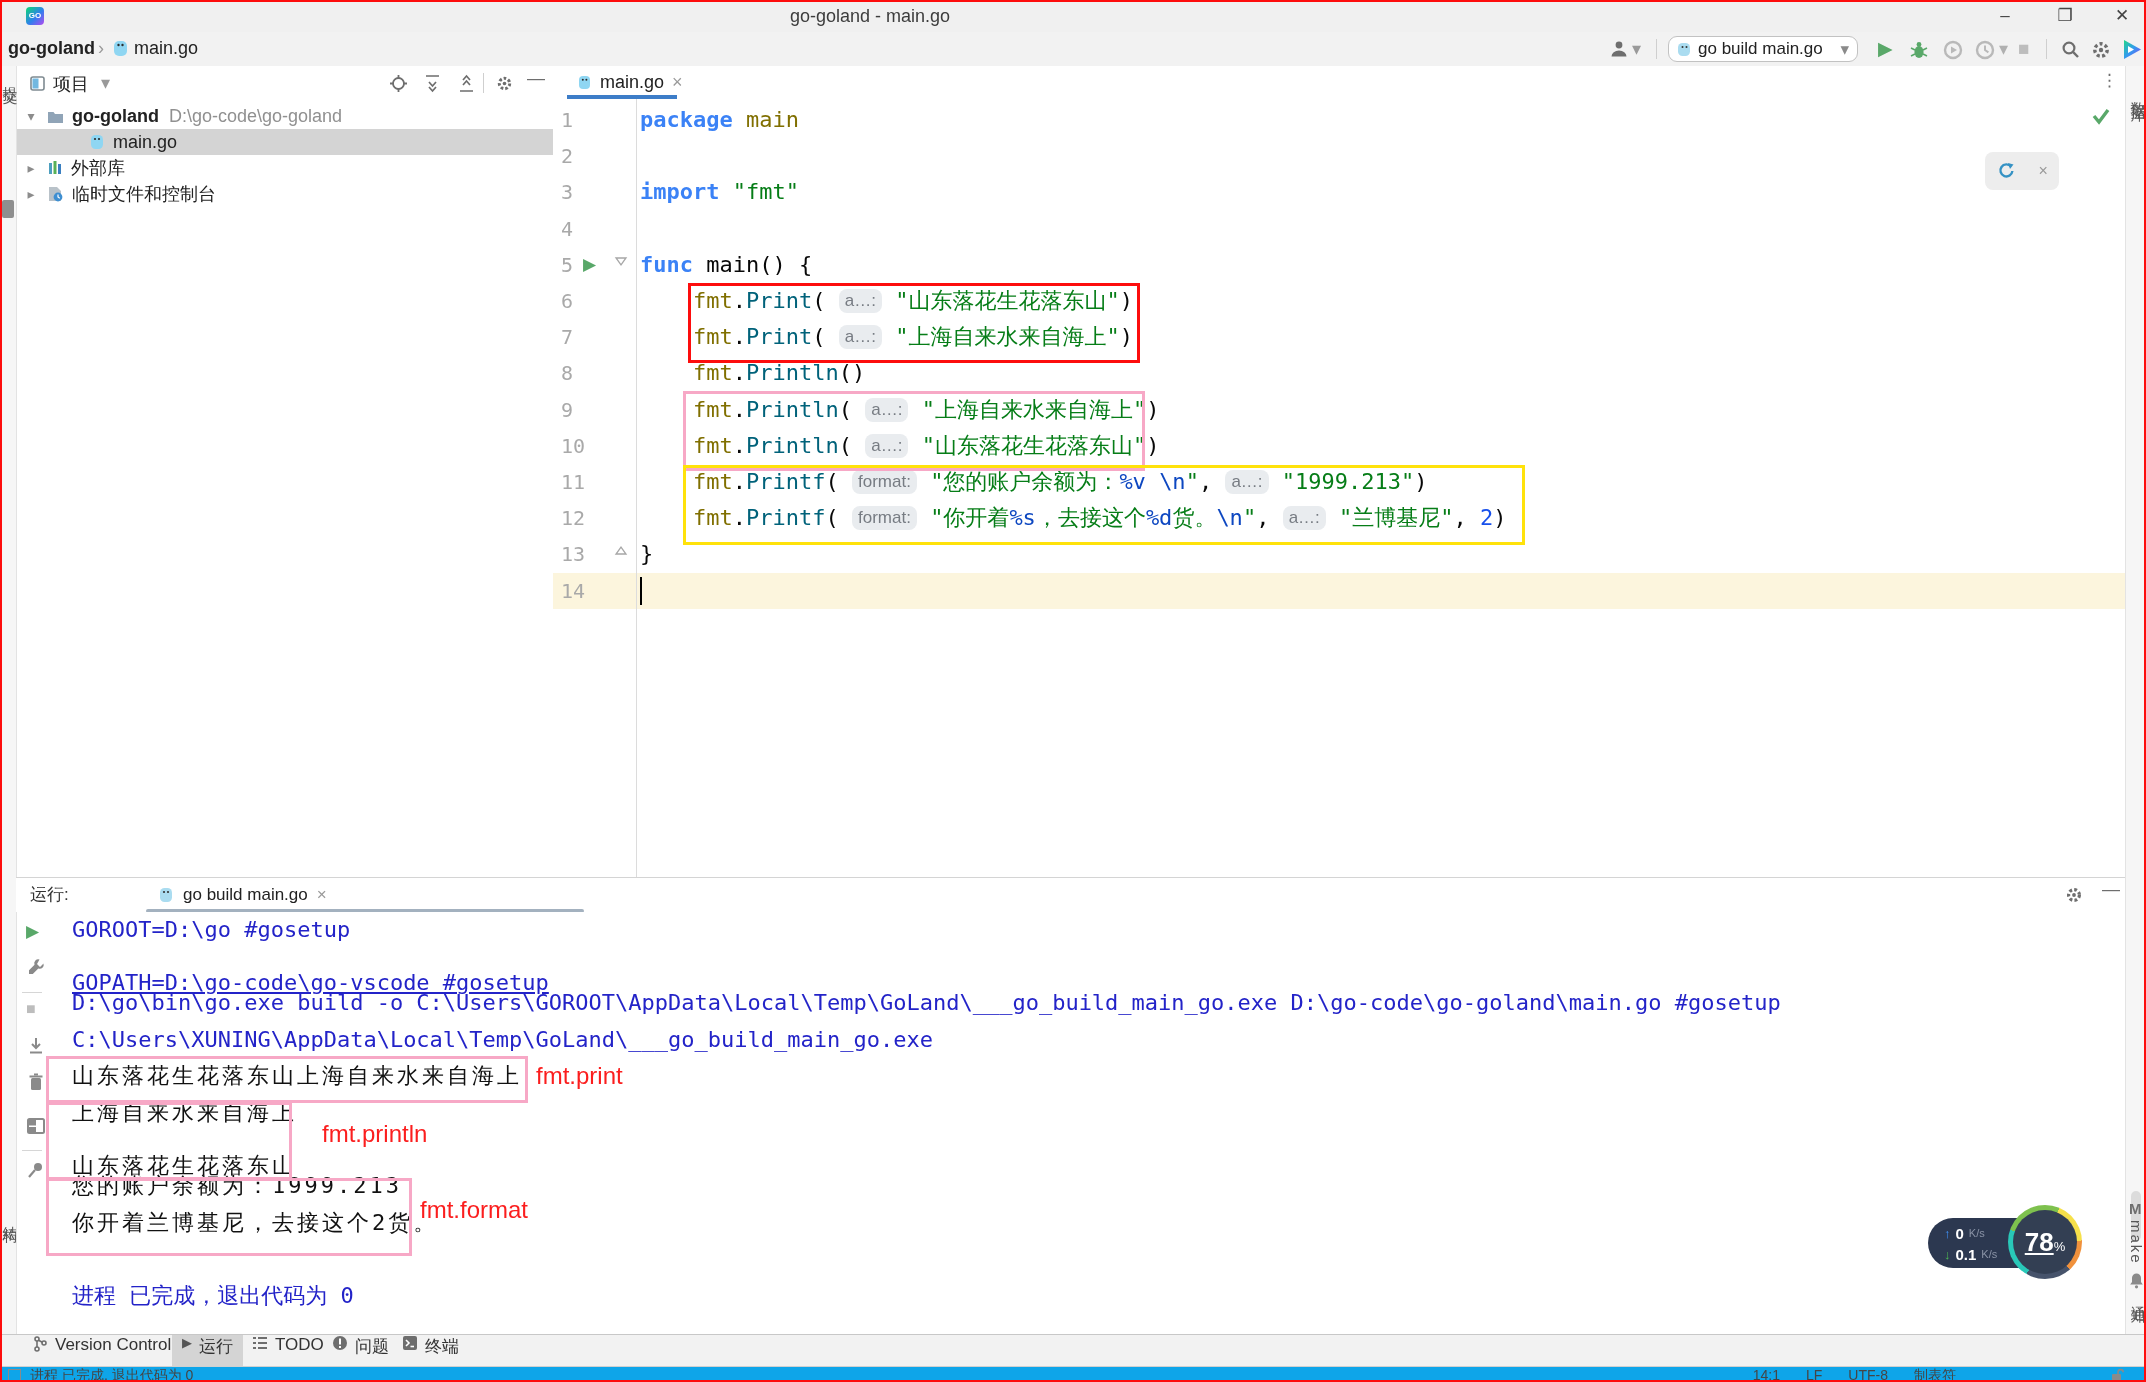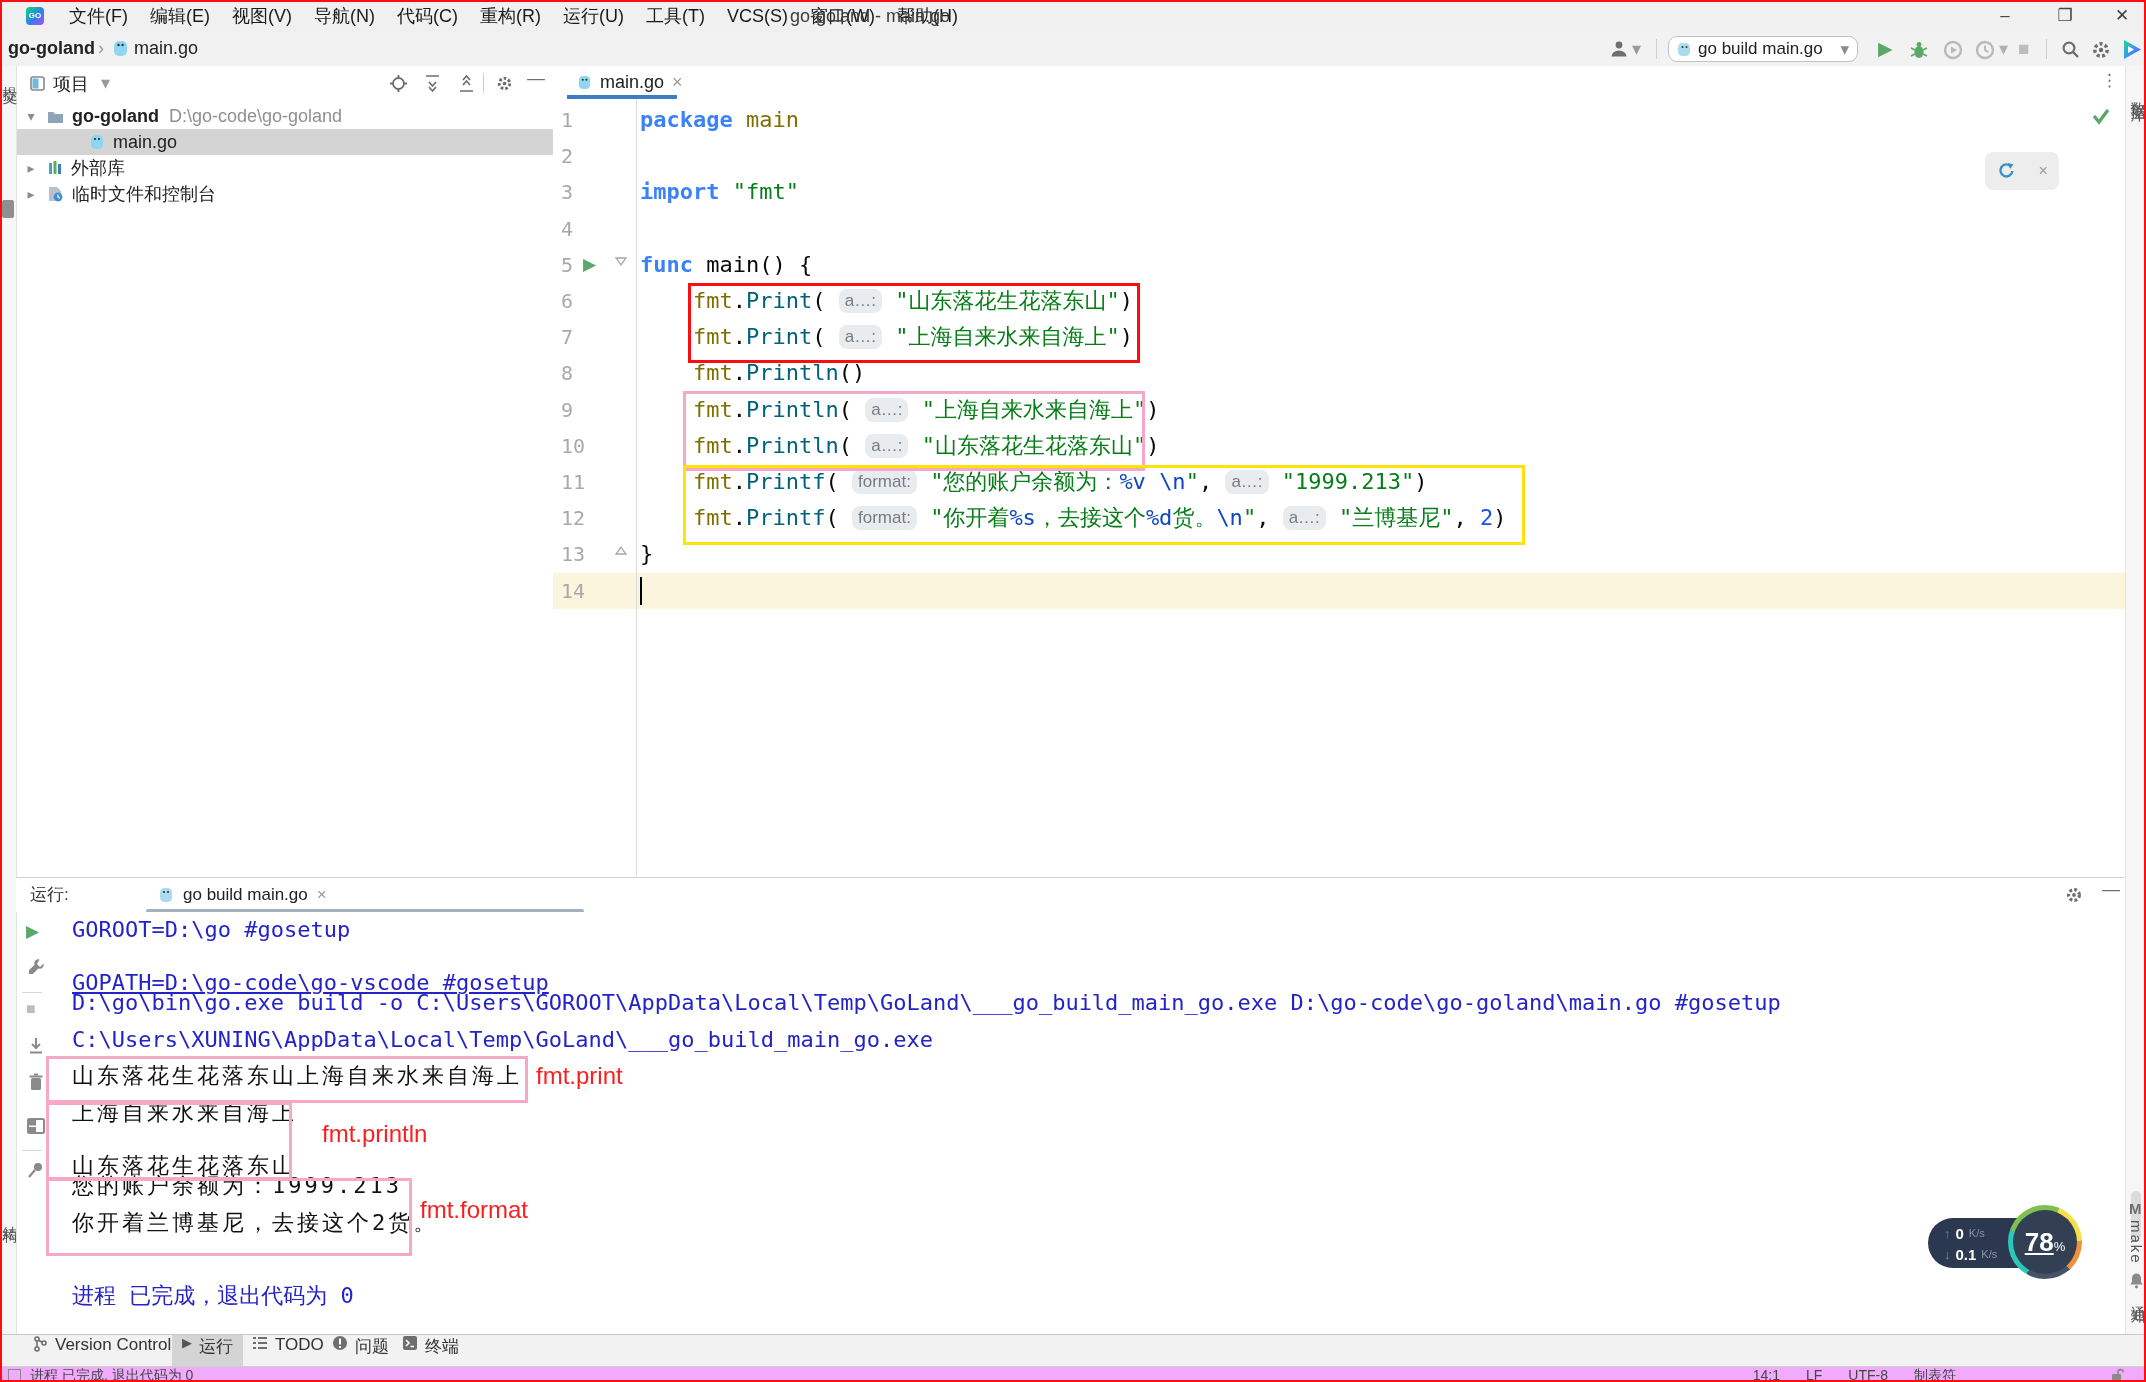--- a/index.html
+++ b/index.html
@@ -78,46 +78,33 @@
   .g-row{left:16px;height:20px;display:flex;align-items:center;gap:5px;}
   .g-unit{color:#8a93a6;font-size:11px;}
   #gauge-circle{left:2008px;top:1205px;width:74px;height:74px;border-radius:50%;
       background:conic-gradient(from 210deg,#29c8b8 0 22%,#7ec14e 22% 48%,#f6e04a 48% 66%,#f0913c 66% 80%,#46536b 80% 100%);}
   #gauge-inner{left:5px;top:5px;width:64px;height:64px;border-radius:50%;background:#333f53;color:#fff;
                display:flex;align-items:center;justify-content:center;}
   
   #bottom-bar{left:0;top:1334px;width:2146px;height:32px;background:#f2f2f2;border-top:1px solid #c8c8c8;}
   .bb-item{top:0;height:32px;display:flex;align-items:flex-start;gap:7px;font-size:17px;color:#333;padding:0 10px;}
   .bb-active{background:#d4d4d4;}
-  #status-bar{left:0;top:1366px;width:2146px;height:16px;background:#f0abfc;border-top:1px solid #d0d0d0;
+  #status-bar{left:0;top:1366px;width:2146px;height:16px;background:#0ea5e9;border-top:1px solid #d0d0d0;
               font-size:14px;color:#454545;}
   .sb-item{margin-left:26px;}
   #red-frame{left:0;top:0;width:2146px;height:1382px;border:2px solid #fd0d0d;box-sizing:border-box;
              pointer-events:none;z-index:99;}
 </style>
 </head>
 <body>
 
 <div id="root">
 
   <div id="titlebar" class="abs">
     <div id="logo" class="abs">GO</div>
-    <div id="menubar" class="abs">
-        <span class="menu-item">文件(F)</span>
-        <span class="menu-item">编辑(E)</span>
-        <span class="menu-item">视图(V)</span>
-        <span class="menu-item">导航(N)</span>
-        <span class="menu-item">代码(C)</span>
-        <span class="menu-item">重构(R)</span>
-        <span class="menu-item">运行(U)</span>
-        <span class="menu-item">工具(T)</span>
-        <span class="menu-item">VCS(S)</span>
-        <span class="menu-item">窗口(W)</span>
-        <span class="menu-item">帮助(H)</span>
-      </div>
     <div id="win-title" class="abs">go-goland - main.go</div>
     <div class="winbtn abs" style="left:1983px;">–</div>
     <div class="winbtn abs" style="left:2043px;">❐</div>
     <div class="winbtn abs" style="left:2100px;">✕</div>
   </div>
 
   <div id="navbar" class="abs">
     <span class="crumb-bold abs" style="left:8px;top:6px;">go-goland</span>
     <span class="chev abs" style="left:98px;top:6px;">›</span>
     <span class="abs" style="left:112px;top:8px;">

